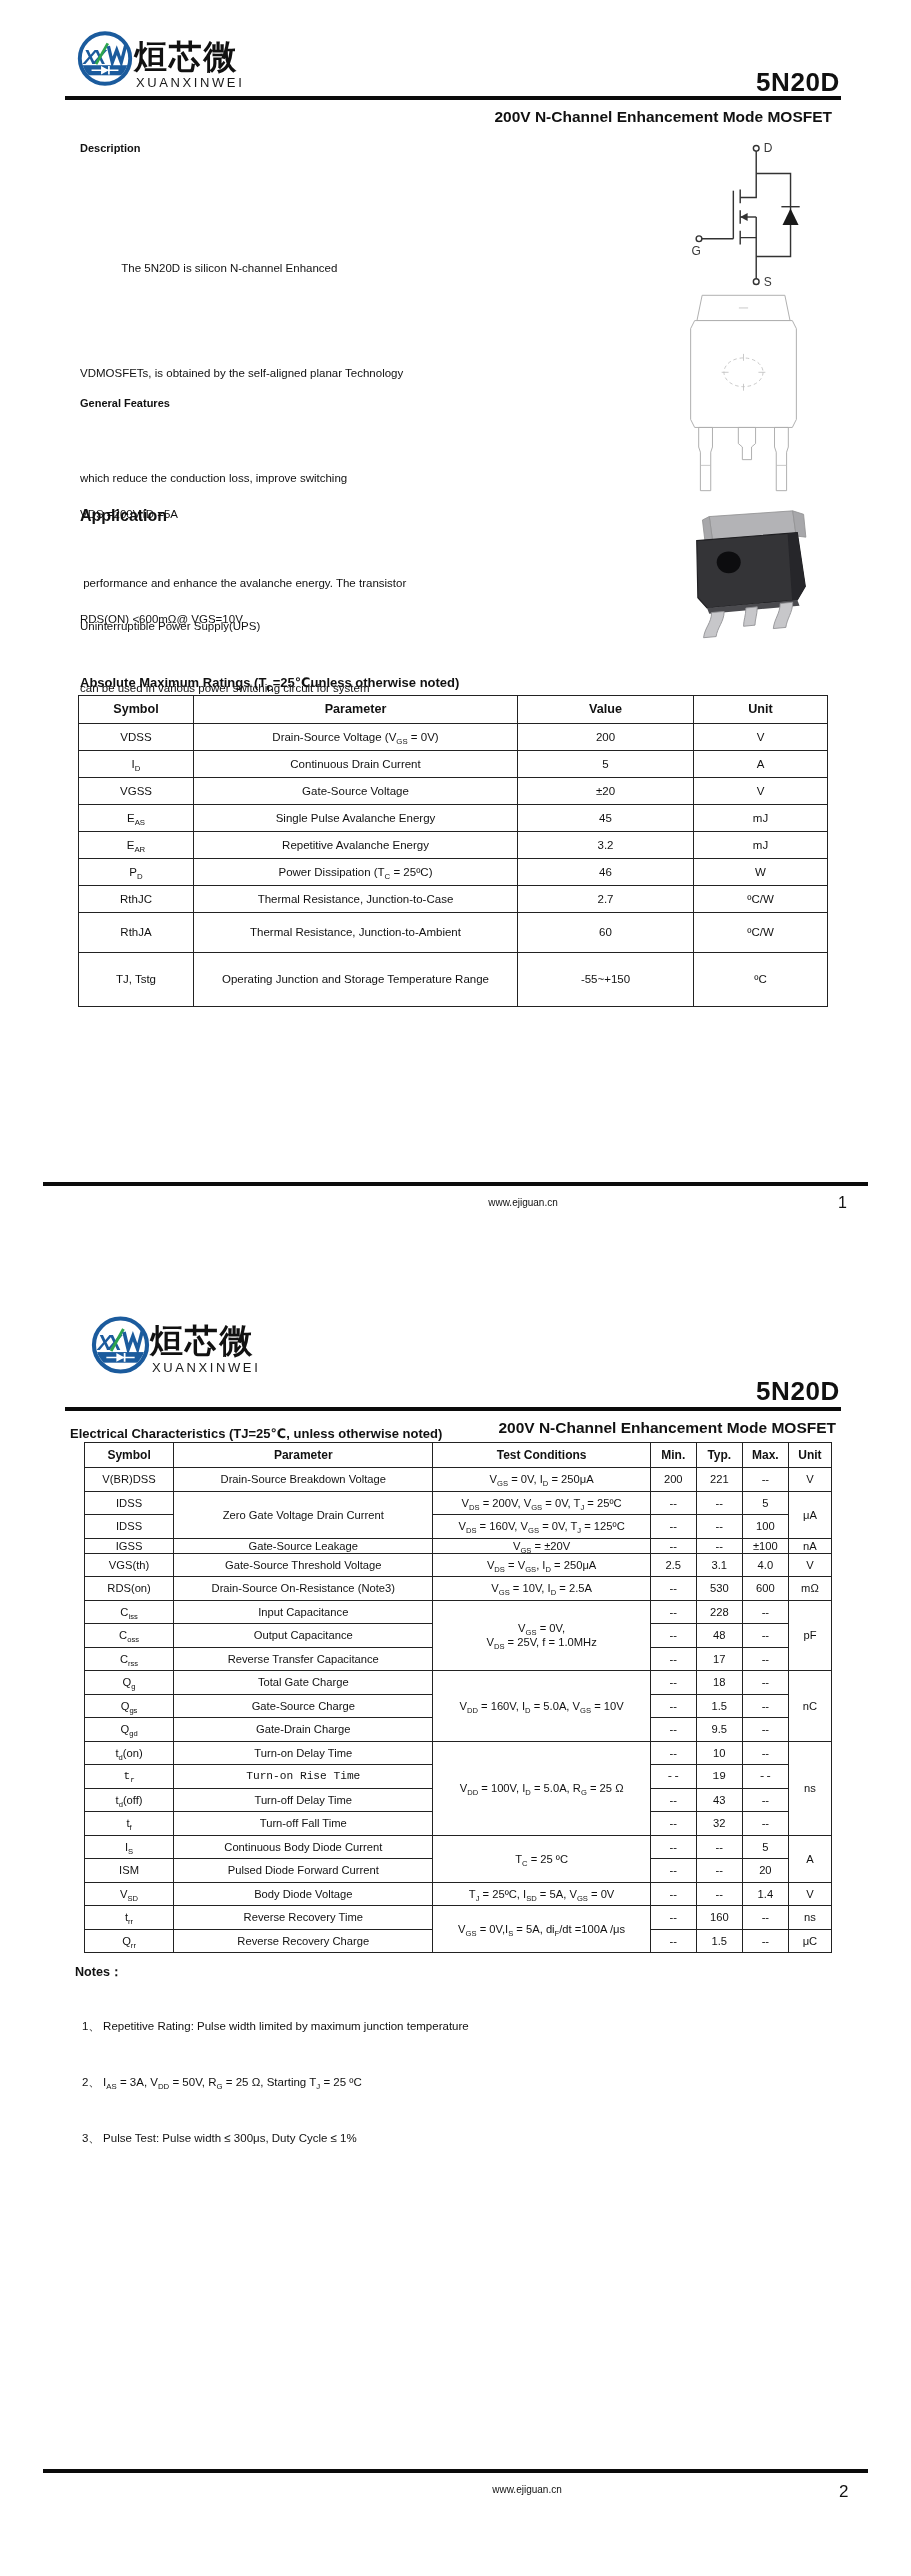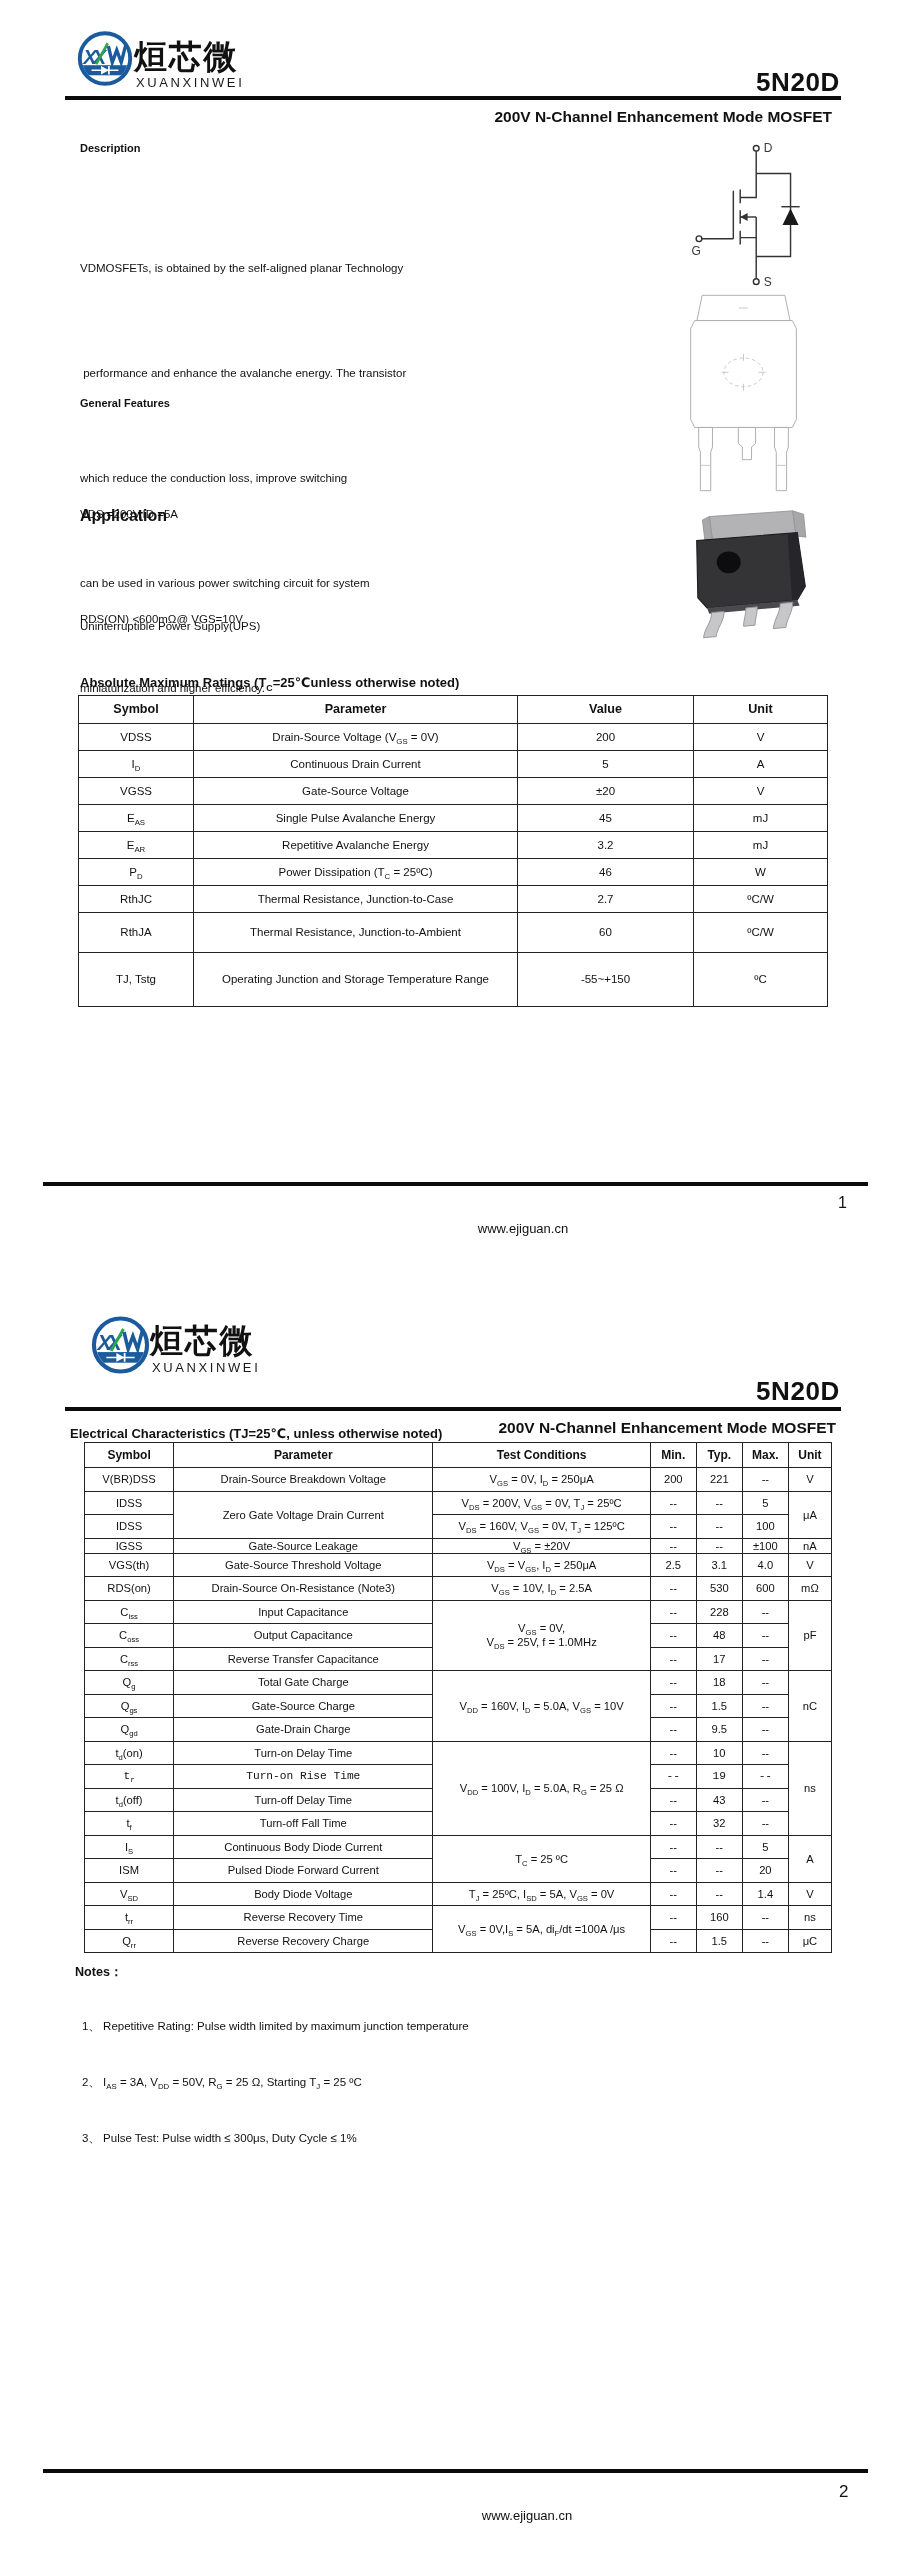--- a/index.html
+++ b/index.html
@@ -28,21 +28,21 @@
   table.dtable th{font-weight:700;}
   table.absmax th{font-size:12.6px;}
   table.absmax td{font-size:11.5px;}
   table.elec th{font-size:12px;}
   table.elec td{font-size:11.2px;line-height:1.25;}
   table.elec tr.grp td{border-top-width:1.7px;}
   table.dtable{border:1.7px solid #222;}
 
   .notes-h{font-size:12.6px;font-weight:700;}
   .notes{font-size:11.5px;line-height:18.6px;white-space:pre-wrap;}
-  .foot-url{font-size:13px;margin-top:24px;}
+  .foot-url{font-size:10px;}
   .foot-pg{font-size:16px;}
 </style>
 </head>
 <body>
 
 <div class="canvas">
 
   <div>
 
     <svg class="abs" style="left:77px;top:30px" width="56" height="57" viewBox="0 0 100 100">
@@ -63,23 +63,24 @@
     </svg>
     <div class="abs zh" style="left:134px;top:40px;font-size:33px">烜芯微</div>
     <div class="abs en" style="left:136px;top:76px;font-size:13px">XUANXINWEI</div>
 
     <div class="abs pn" style="right:71px;top:67px">5N20D</div>
     <div class="rule" style="left:65px;top:96px;width:776px"></div>
     <div class="abs subtt" style="right:79px;top:108px">200V N-Channel Enhancement Mode MOSFET</div>
 
     <div class="abs h-sec" style="left:80px;top:142px">Description</div>
     <div class="abs bodytxt" style="left:80px;top:181px">
+      <div>             The 5N20D is silicon N-channel Enhanced</div>
       <div>VDMOSFETs, is obtained by the self-aligned planar Technology</div>
+      <div>which reduce the conduction loss, improve switching</div>
       <div> performance and enhance the avalanche energy. The transistor</div>
-      <div>which reduce the conduction loss, improve switching</div>
       <div>can be used in various power switching circuit for system</div>
       <div>miniaturization and higher efficiency.</div>
     </div>
 
     <div class="abs h-sec" style="left:80px;top:397px">General Features</div>
     <div class="abs bodytxt" style="left:80px;top:427px">
       <div>VDS =200V,ID =5A</div>
       <div>RDS(ON) &lt;600mΩ@ VGS=10V</div>
     </div>
 

